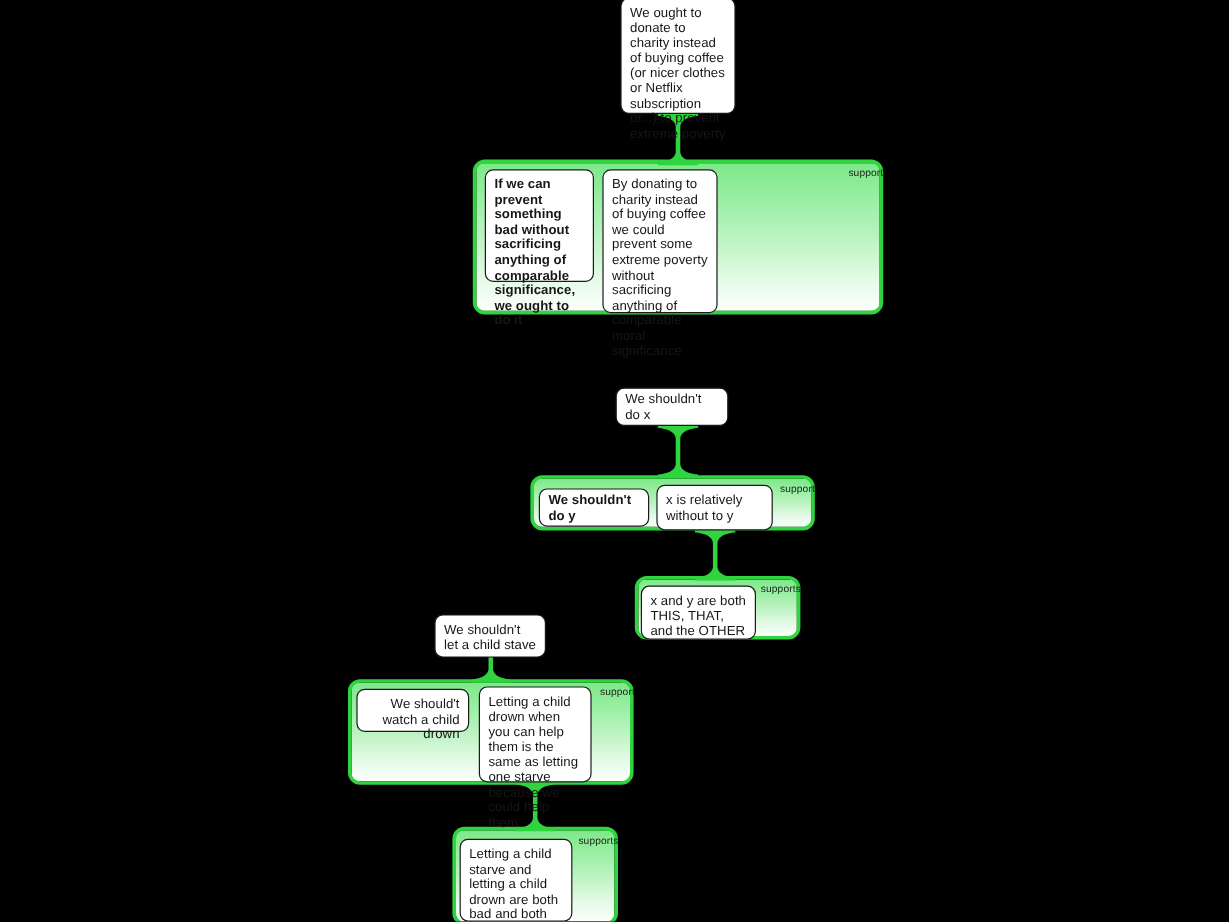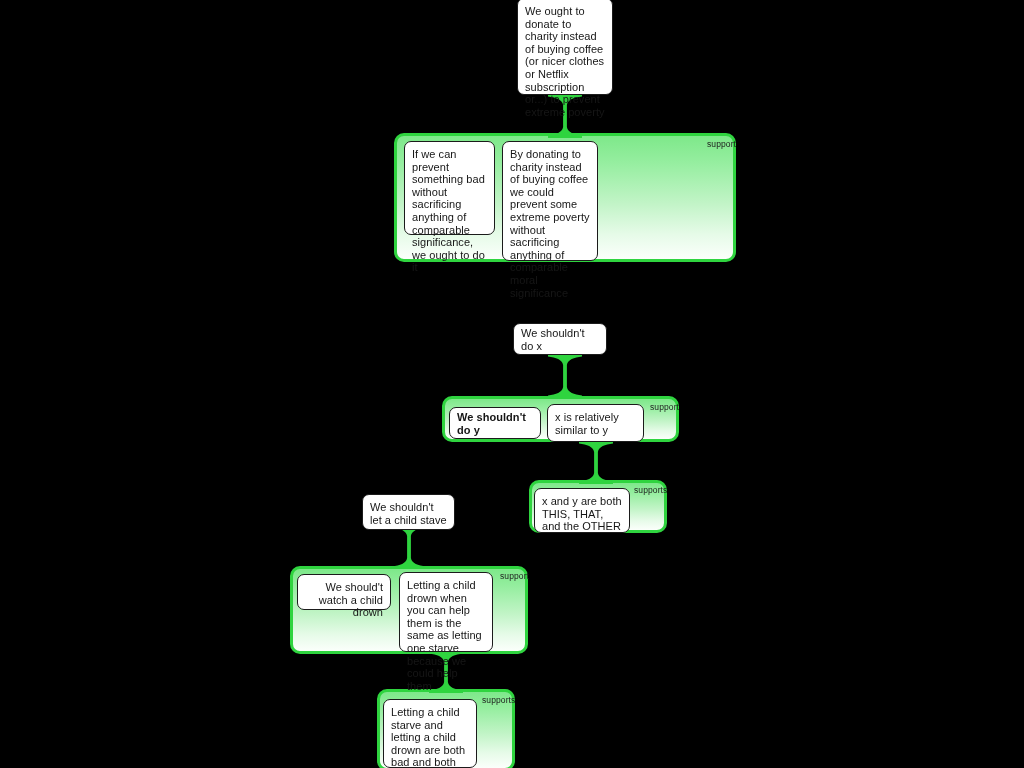--- a/index.html
+++ b/index.html
@@ -75,52 +75,52 @@
 
   <div class="conn" style="left:548px; top:94px;">
     <svg width="34" height="44" viewBox="0 0 34 44" xmlns="http://www.w3.org/2000/svg">
       <path d="M0 0 L34 0 L34 2.5 C26 3.5 19.8 5.5 18.9 11 L18.9 33 C19.8 38.5 26 40.5 34 41.5 L34 44 L0 44 L0 41.5 C8 40.5 14.2 38.5 15.1 33 L15.1 11 C14.2 5.5 8 3.5 0 2.5 Z" fill="#2fd43f"></path>
     </svg>
   </div>
 
   <div class="group" style="left:394px; top:133px; width:342px; height:129px;"></div>
   <div class="group-label" style="left:707px; top:140px;">support</div>
 
-  <div class="claim" style="left:404px; top:141px; width:91px; height:94px;">If we can prevent something bad without sacrificing anything of comparable significance, we ought to do it</div>
+  <div class="claim" style="left:404px; top:141px; width:91px; height:94px;font-weight:bold;">If we can prevent something bad without sacrificing anything of comparable significance, we ought to do it</div>
 
   <div class="claim" style="left:502px; top:141px; width:96px; height:120px;">By donating to charity instead of buying coffee we could prevent some extreme poverty without sacrificing anything of comparable moral significance</div>
 
 
   <div class="claim vcenter" style="left:513px; top:323px; width:94px; height:32px;">We shouldn't do x</div>
 
   <div class="conn" style="left:548px; top:354px;">
     <svg width="34" height="44" viewBox="0 0 34 44" xmlns="http://www.w3.org/2000/svg">
       <path d="M0 0 L34 0 L34 2.5 C26 3.5 19.8 5.5 18.9 11 L18.9 33 C19.8 38.5 26 40.5 34 41.5 L34 44 L0 44 L0 41.5 C8 40.5 14.2 38.5 15.1 33 L15.1 11 C14.2 5.5 8 3.5 0 2.5 Z" fill="#2fd43f"></path>
     </svg>
   </div>
 
   <div class="group" style="left:442px; top:396px; width:237px; height:46px;"></div>
   <div class="group-label" style="left:650px; top:403px;">support</div>
 
   <div class="claim vcenter" style="left:449px; top:407px; width:92px; height:32px;font-weight:bold;">We shouldn't do y</div>
 
-  <div class="claim" style="left:547px; top:404px; width:97px; height:38px;">x is relatively similar to y</div>
+  <div class="claim" style="left:547px; top:404px; width:97px; height:38px;">x is relatively without to y</div>
 
   <div class="conn" style="left:579px; top:441px;">
     <svg width="34" height="43" viewBox="0 0 34 43" xmlns="http://www.w3.org/2000/svg">
       <path d="M0 0 L34 0 L34 2.5 C26 3.5 19.8 5.5 18.9 11 L18.9 32 C19.8 37.5 26 39.5 34 40.5 L34 43 L0 43 L0 40.5 C8 39.5 14.2 37.5 15.1 32 L15.1 11 C14.2 5.5 8 3.5 0 2.5 Z" fill="#2fd43f"></path>
     </svg>
   </div>
 
   <div class="group" style="left:529px; top:480px; width:138px; height:53px;"></div>
   <div class="group-label" style="left:634px; top:486px;">supports</div>
 
   <div class="claim" style="left:534px; top:488px; width:96px; height:45px;">x and y are both THIS, THAT, and the OTHER</div>
 
-  <div class="claim" style="left:362px; top:494px; width:93px; height:36px;">We shouldn't let a child stave</div>
+  <div class="claim" style="left:362px; top:512px; width:93px; height:36px;">We shouldn't let a child stave</div>
 
   <div class="conn" style="left:392px; top:525px;">
     <svg width="34" height="44" viewBox="0 0 34 44" xmlns="http://www.w3.org/2000/svg">
       <path d="M0 0 L34 0 L34 2.5 C26 3.5 19.8 5.5 18.9 11 L18.9 33 C19.8 38.5 26 40.5 34 41.5 L34 44 L0 44 L0 41.5 C8 40.5 14.2 38.5 15.1 33 L15.1 11 C14.2 5.5 8 3.5 0 2.5 Z" fill="#2fd43f"></path>
     </svg>
   </div>
 
   <div class="group" style="left:290px; top:566px; width:238px; height:88px;"></div>
   <div class="group-label" style="left:500px; top:572px;">support</div>
 

